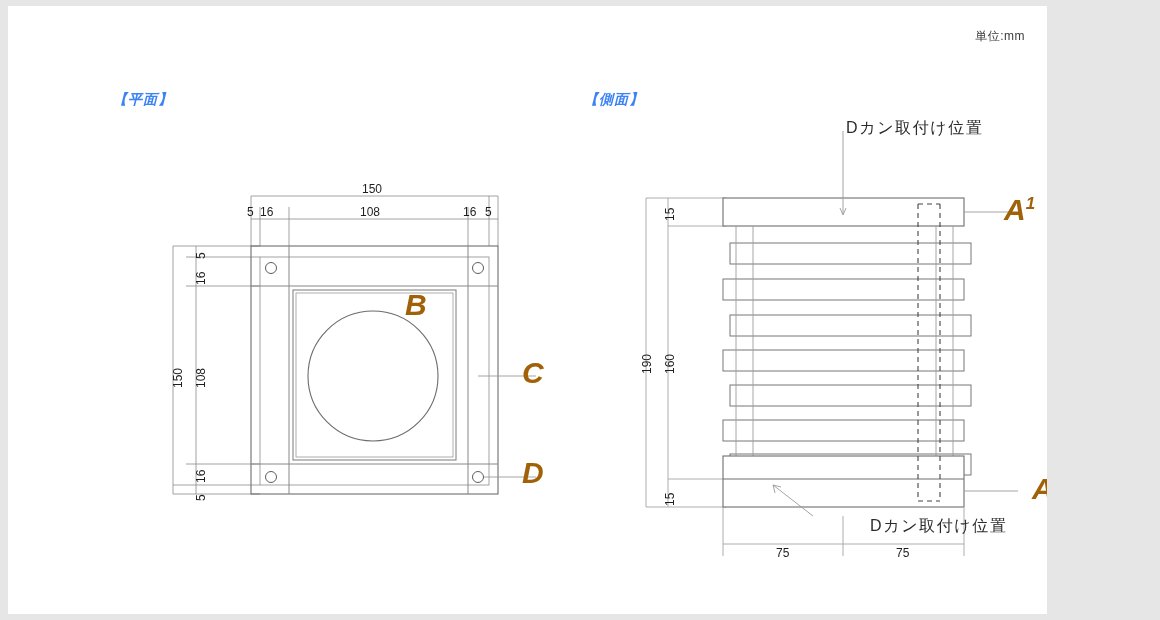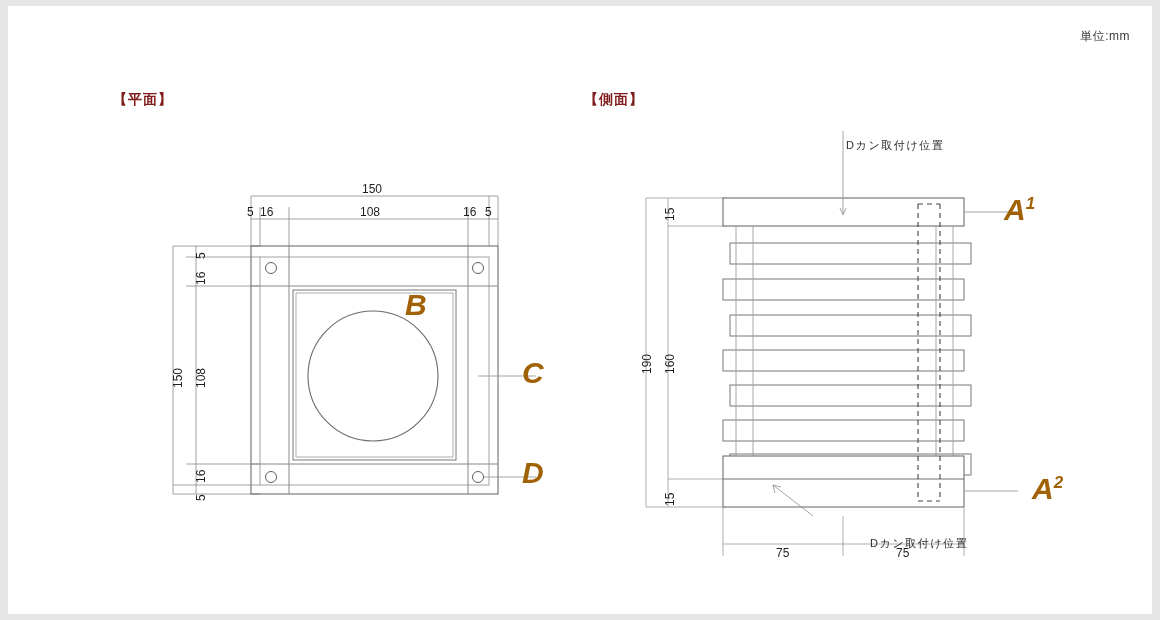--- a/index.html
+++ b/index.html
@@ -9,43 +9,44 @@
   }
   body {
     width: 1160px;
     height: 620px;
     font-family: "Liberation Sans", "DejaVu Sans", sans-serif;
   }
   #sheet {
     position: absolute;
     left: 8px;
     top: 6px;
-    width: 1144px;
+    width: 1039px;
     height: 608px;
     background: #ffffff;
     overflow: hidden;
   }
   .abs { position: absolute; }
 
   .unit-note {
     position: absolute;
     right: 22px;
     top: 22px;
     font-size: 12px;
     color: #3c3c3c;
     letter-spacing: 0.5px;
     white-space: nowrap;
   }
   .view-title {
     position: absolute;
     font-size: 14px;
     font-weight: bold;
-    color: #7f1d1d;
+    color: #3b82f6;
     letter-spacing: 1px;
     white-space: nowrap;
+    font-style: italic;
   }
   #plan-title { left: 105px; top: 85px; }
   #side-title { left: 576px; top: 85px; }
 
   svg { display: block; }
 
   .tag {
     position: absolute;
     color: #a16207;
     font-weight: bold;
@@ -69,25 +70,24 @@
     color: #1e1e1e;
     white-space: nowrap;
     letter-spacing: 0px;
   }
   .dimtxt.vert {
     transform: rotate(-90deg);
     transform-origin: left top;
   }
   .note {
     position: absolute;
-    font-size: 11px;
+    font-size: 16px;
     color: #2b2b2b;
     letter-spacing: 1.6px;
     white-space: nowrap;
-    margin-top: 20px;
   }
 </style>
 </head>
 <body>
 
 <div id="sheet">
 
   <div class="unit-note">単位:mm</div>
 
   <div class="view-title" id="plan-title">【平面】</div>

